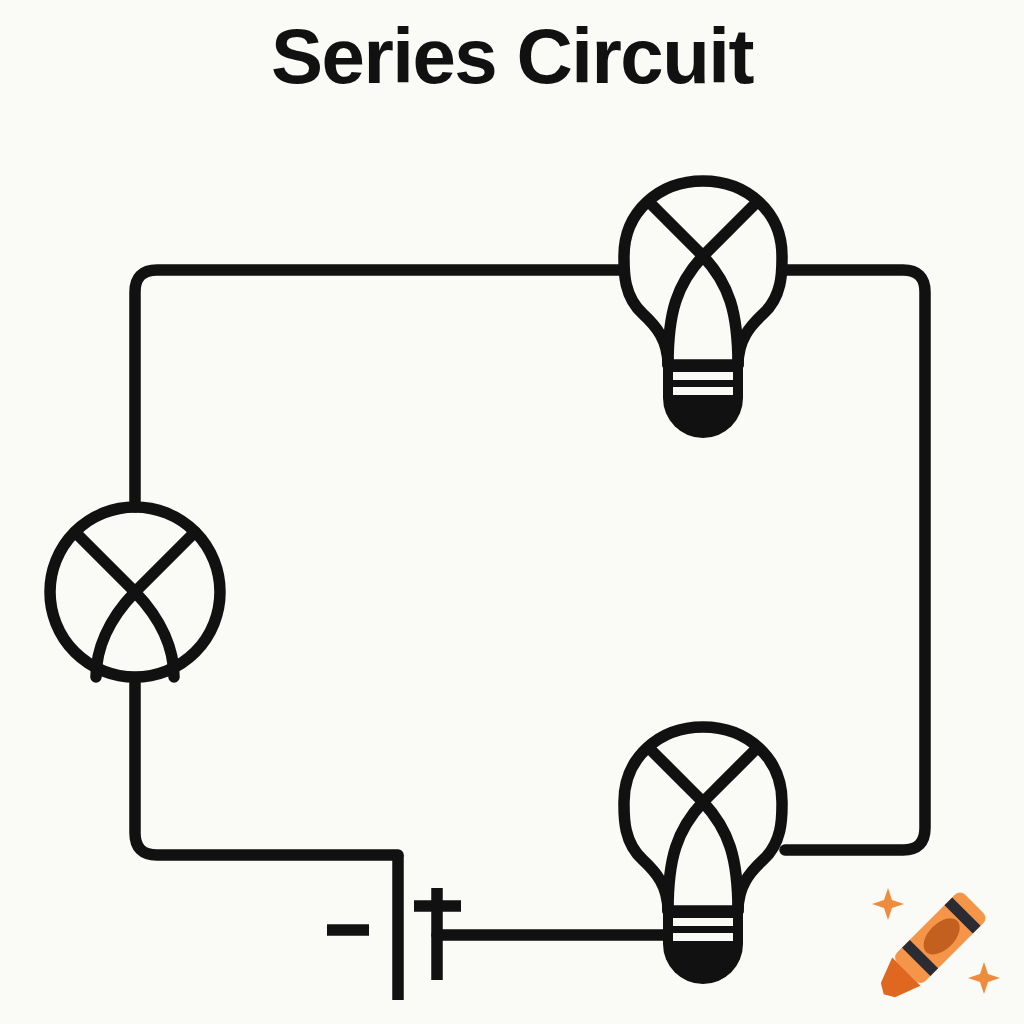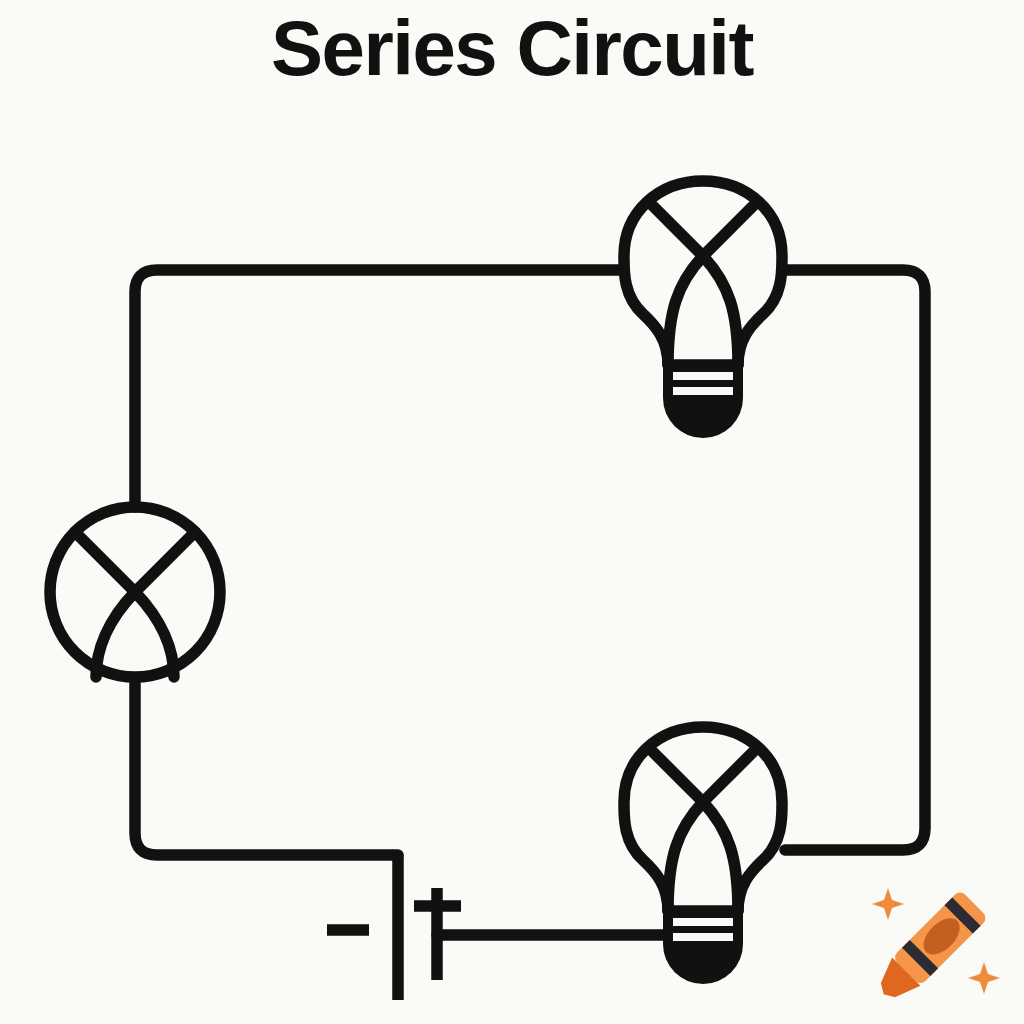--- a/index.html
+++ b/index.html
@@ -16,21 +16,21 @@
   }
   #stage {
     position: relative;
     width: 1024px;
     height: 1024px;
     background: #FAFAF7;
   }
   #title {
     position: absolute;
     left: 0;
-    top: 8px;
+    top: 16px;
     width: 1024px;
     text-align: center;
     font-family: "Liberation Sans", sans-serif;
     font-size: 78px;
     font-weight: bold;
     letter-spacing: -1.5px;
     color: #111111;
     line-height: 1.05;
     user-select: none;
   }

